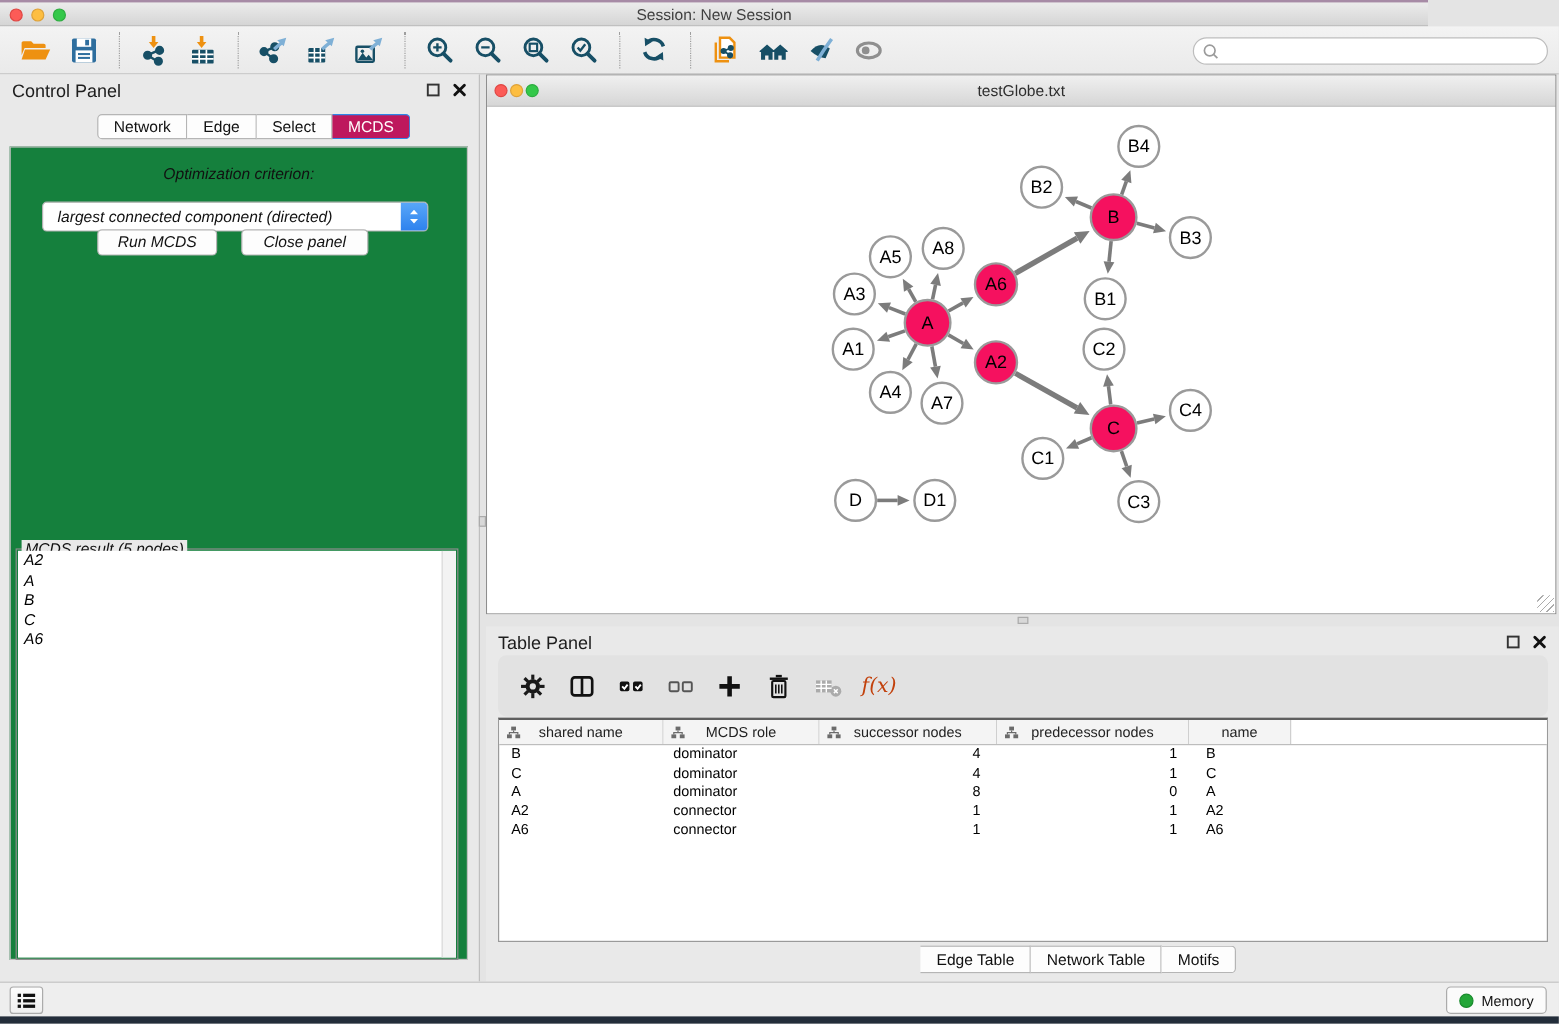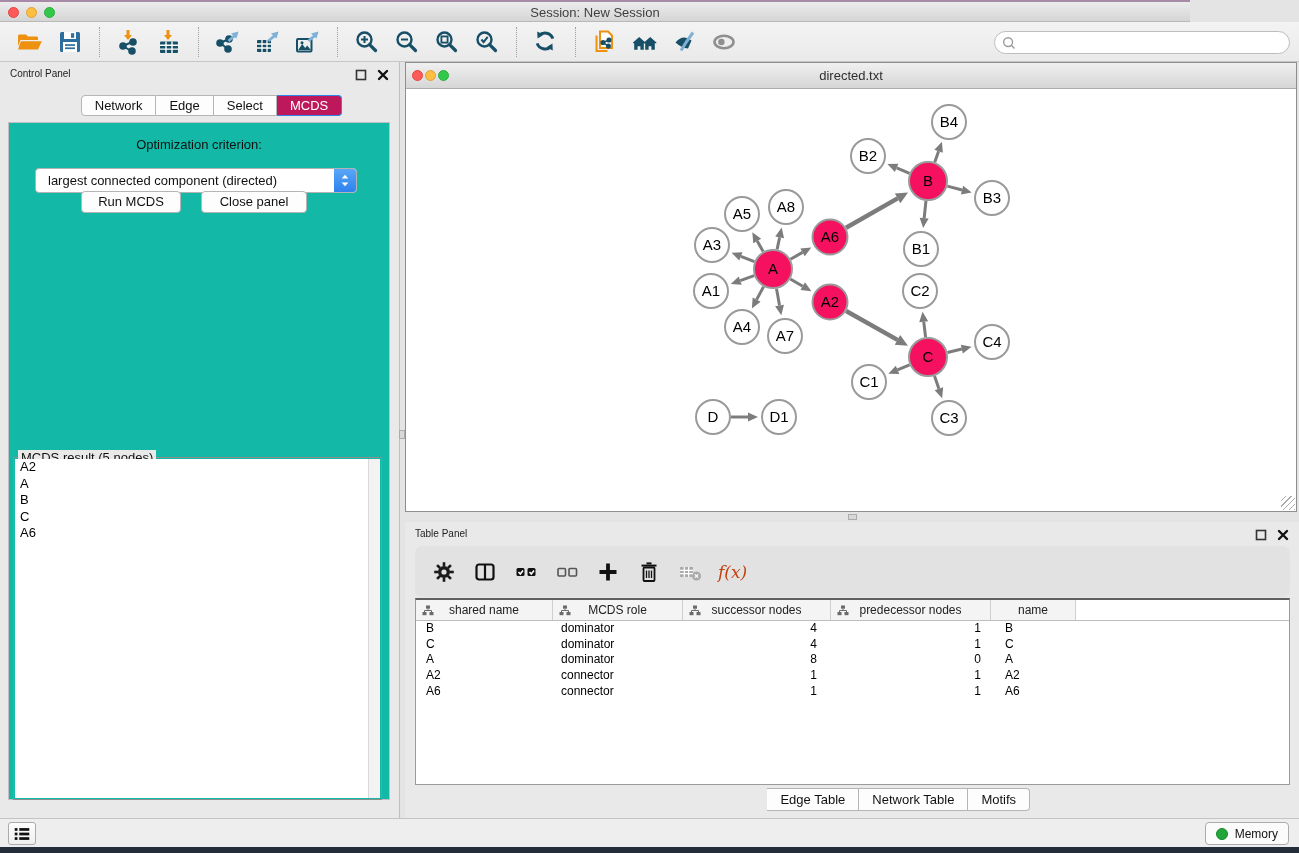--- a/index.html
+++ b/index.html
@@ -22,29 +22,29 @@
   .icon-btn svg { width:26px; height:26px; }
   .tb-divider { width:0; height:30px; border-left:1px dotted #9F9F9F; margin:0 9px; flex:0 0 auto; }
   .search-wrap { position:absolute; right:9px; top:9px; width:296px; height:23px; background:#fff;
     border:1px solid #BDBDBD; border-radius:12px; }
   .search-wrap svg { position:absolute; left:6px; top:3px; width:16px; height:16px; }
   .search-wrap input { position:absolute; left:26px; top:1px; right:8px; height:19px; border:none; outline:none; font-size:13px; background:transparent; }
 
   
   .control-panel { position:absolute; left:0; top:62px; width:400px; height:756px; background:#E9E9E9; border-right:1px solid #BFBFBF; }
   .panel-header { position:relative; height:26px; }
-  .panel-header .ph-title { position:absolute; left:10px; top:6px; font-size:10px; color:#1d1d1d; }
+  .panel-header .ph-title { position:absolute; left:10px; top:6px; font-size:15px; color:#1d1d1d; }
   .ph-icons { position:absolute; right:10px; top:7px; display:flex; gap:10px; }
   .ph-icons svg { width:12px; height:12px; }
   .ctab-row { position:absolute; top:33px; left:0; right:0; display:flex; justify-content:center; }
   .ctab { background:#FDFDFD; border:1px solid #B5B5B5; border-left:none; padding:2px 13px; font-size:13px; height:21px; line-height:16px; color:#111; }
   .ctab:first-child { border-left:1px solid #B5B5B5; border-radius:4px 0 0 4px;margin-left:24px; }
   .ctab:last-child { border-radius:0 4px 4px 0; }
   .ctab.selected { background:#be185d; border-color:#2F86E8; color:#fff; }
-  .cp-content { position:absolute; left:8px; right:9px; top:60px; bottom:18px; border:1px solid #C0C0C0; background:#14b8a6; }
+  .cp-content { position:absolute; left:8px; right:9px; top:60px; bottom:18px; border:1px solid #C0C0C0; background:#15803d;font-style:italic; }
   .opt-label { position:absolute; top:14px; left:0; right:0; text-align:center; color:#111; }
   .dropdown { position:absolute; left:26px; top:45px; width:322px; height:25px; background:#fff; border:1px solid #B3B3B3; border-radius:4px; }
   .dropdown .dd-text { position:absolute; left:12px; top:4px; font-size:13px; color:#111; white-space:nowrap; }
   .dd-stepper { position:absolute; right:0; top:0; width:22px; height:23px; border-radius:0 3px 3px 0;
     background:linear-gradient(#58A7F8,#2E82EE); }
   .dd-stepper svg { position:absolute; left:2px; top:2px; width:18px; height:19px; }
   .cp-btn { position:absolute; top:68px; height:22px; background:#FDFDFD; border:1px solid #B5B5B5; border-radius:4px;
     font-size:13px; color:#111; text-align:center; line-height:20px; }
   .btn-run { left:72px; width:100px; }
   .btn-close { left:192px; width:106px; }
@@ -309,21 +309,21 @@
       </div>
     </div>
   </div>
 </div>
 
 <div class="net-window">
   <div class="net-titlebar">
     <span class="tl red" style="left:6px"></span>
     <span class="tl yel" style="left:19px"></span>
     <span class="tl grn" style="left:32px"></span>
-    <div class="title">directed.txt</div>
+    <div class="title">testGlobe.txt</div>
   </div>
   <div class="net-content">
     <div id="graph-holder" style="position:absolute;left:0;top:0;"><svg width="890" height="422" viewBox="0 0 890 422" xmlns="http://www.w3.org/2000/svg">
           <line x1="348.1514450903751" y1="186.6881969034153" x2="334.21526010991863" y2="191.63329479970628" stroke="#7C7C7C" stroke-width="3"></line>
           <polygon points="324.7909826551062,194.97739325141393 332.7104158066502,187.39236994504066 335.7201044131871,195.8742196543719" fill="#7C7C7C"></polygon>
           <line x1="348.38868096605233" y1="172.6775138227091" x2="334.8475445026189" y2="167.34985357480087" stroke="#7C7C7C" stroke-width="3"></line>
           <polygon points="325.5418849856451,163.68861048615543 336.49510389250935,163.16230679216264 333.1999851127285,171.5374003574391" fill="#7C7C7C"></polygon>
           <line x1="357.57245457625567" y1="197.63863337345717" x2="350.61269540680377" y2="210.66011827114136" stroke="#7C7C7C" stroke-width="3"></line>
           <polygon points="345.89892269493157,219.47943495786996 346.6440028977759,208.53892055079888 354.5813879158316,212.78131599148384" fill="#7C7C7C"></polygon>
           <line x1="357.17973873261207" y1="162.5769558159247" x2="351.22140496445127" y2="152.00571848531675" stroke="#7C7C7C" stroke-width="3"></line>

